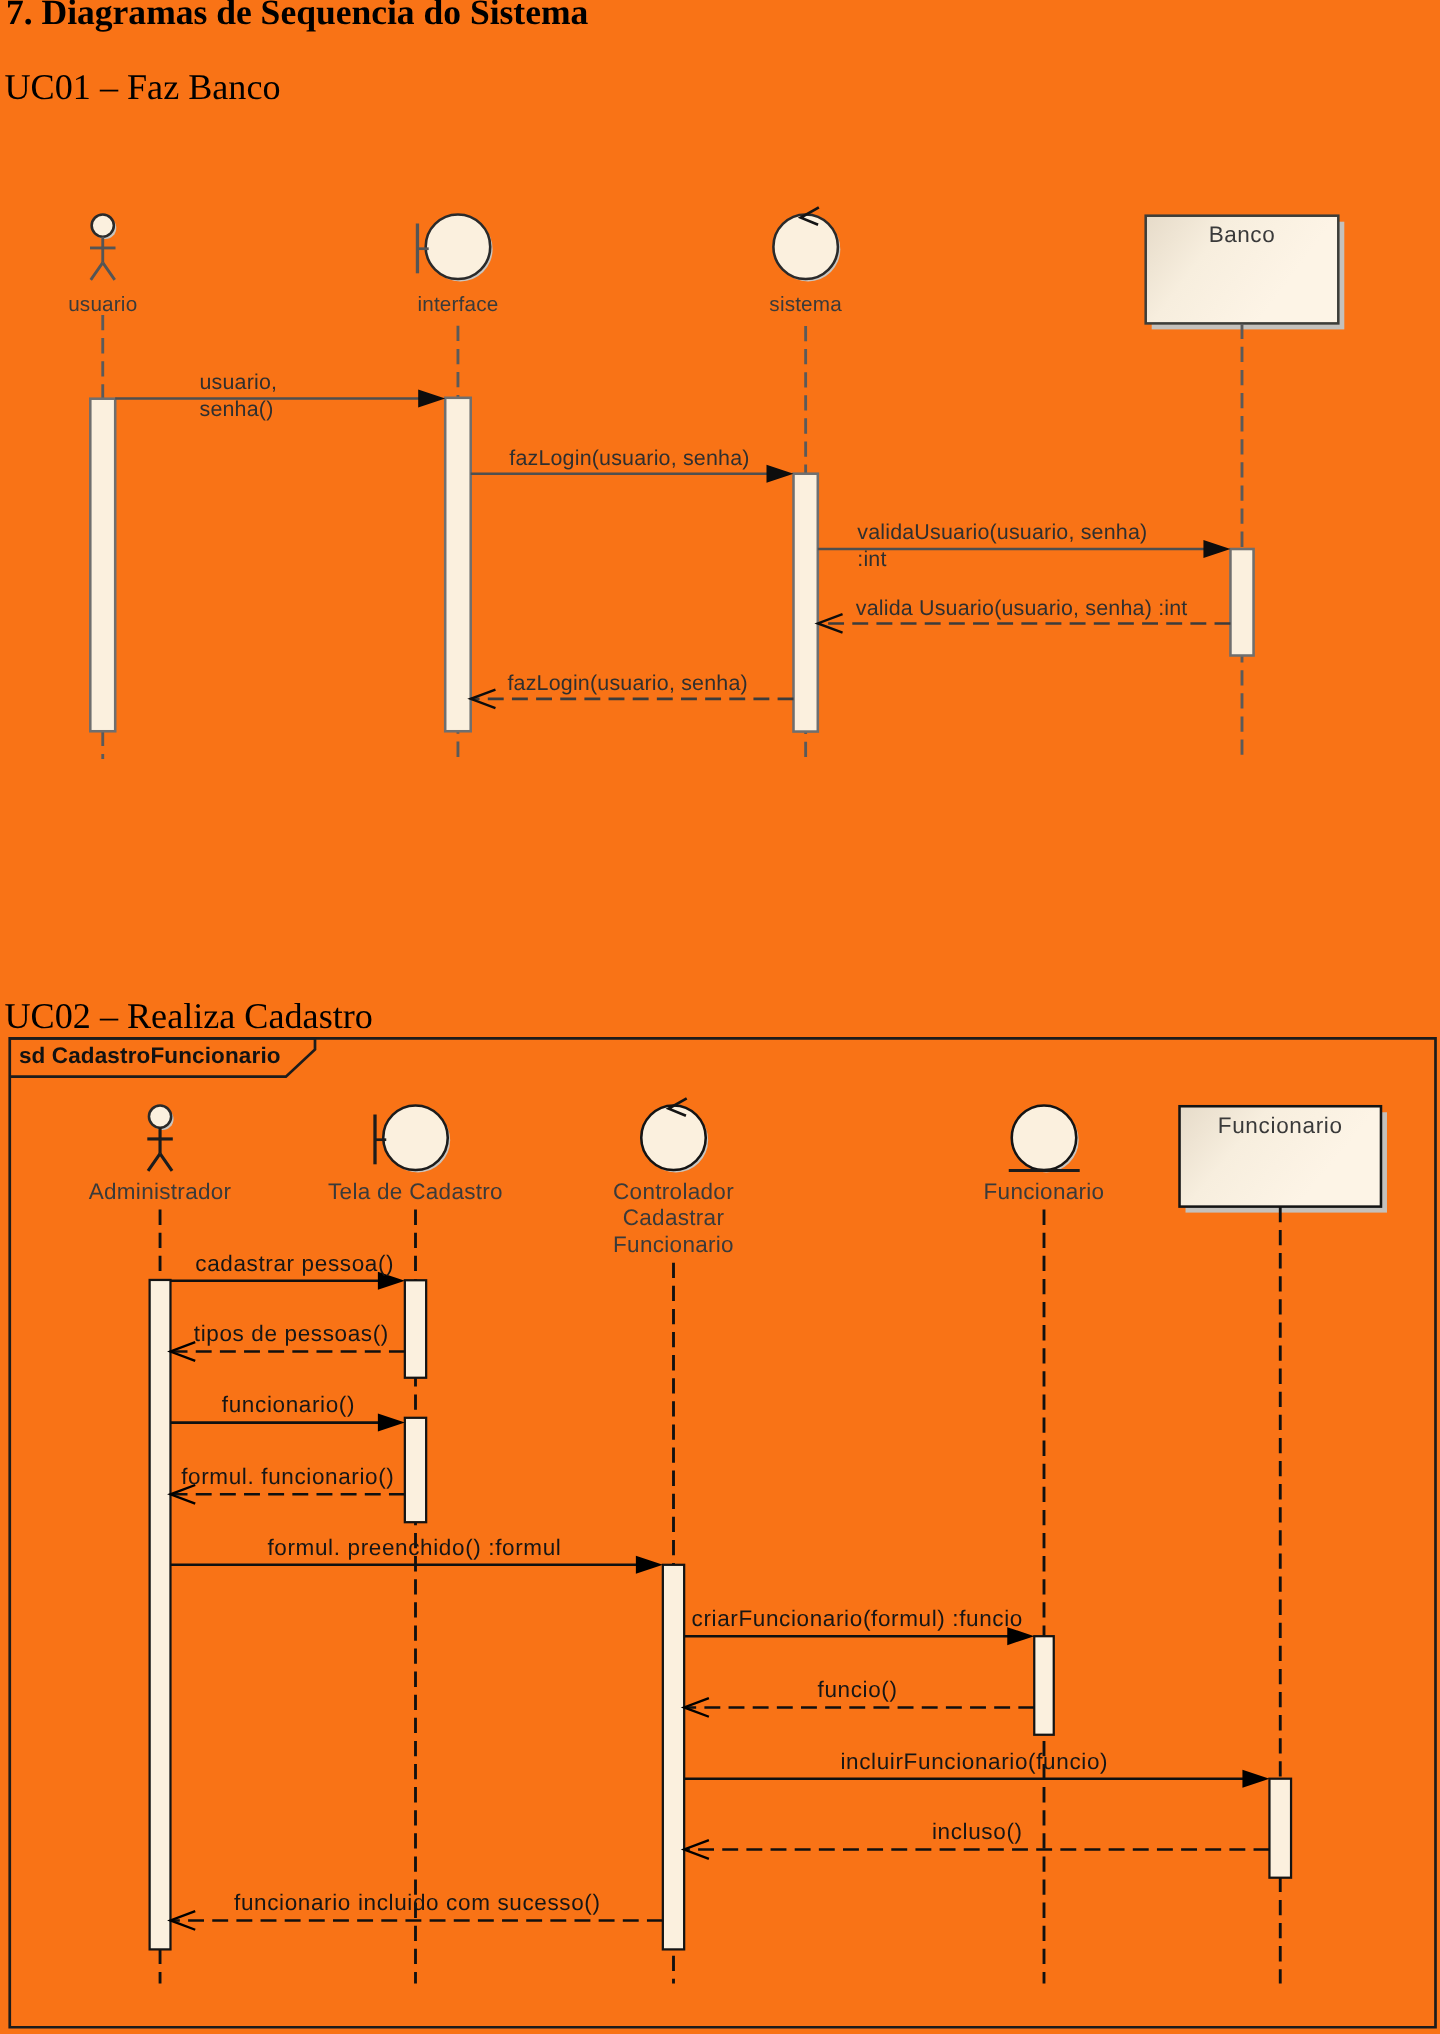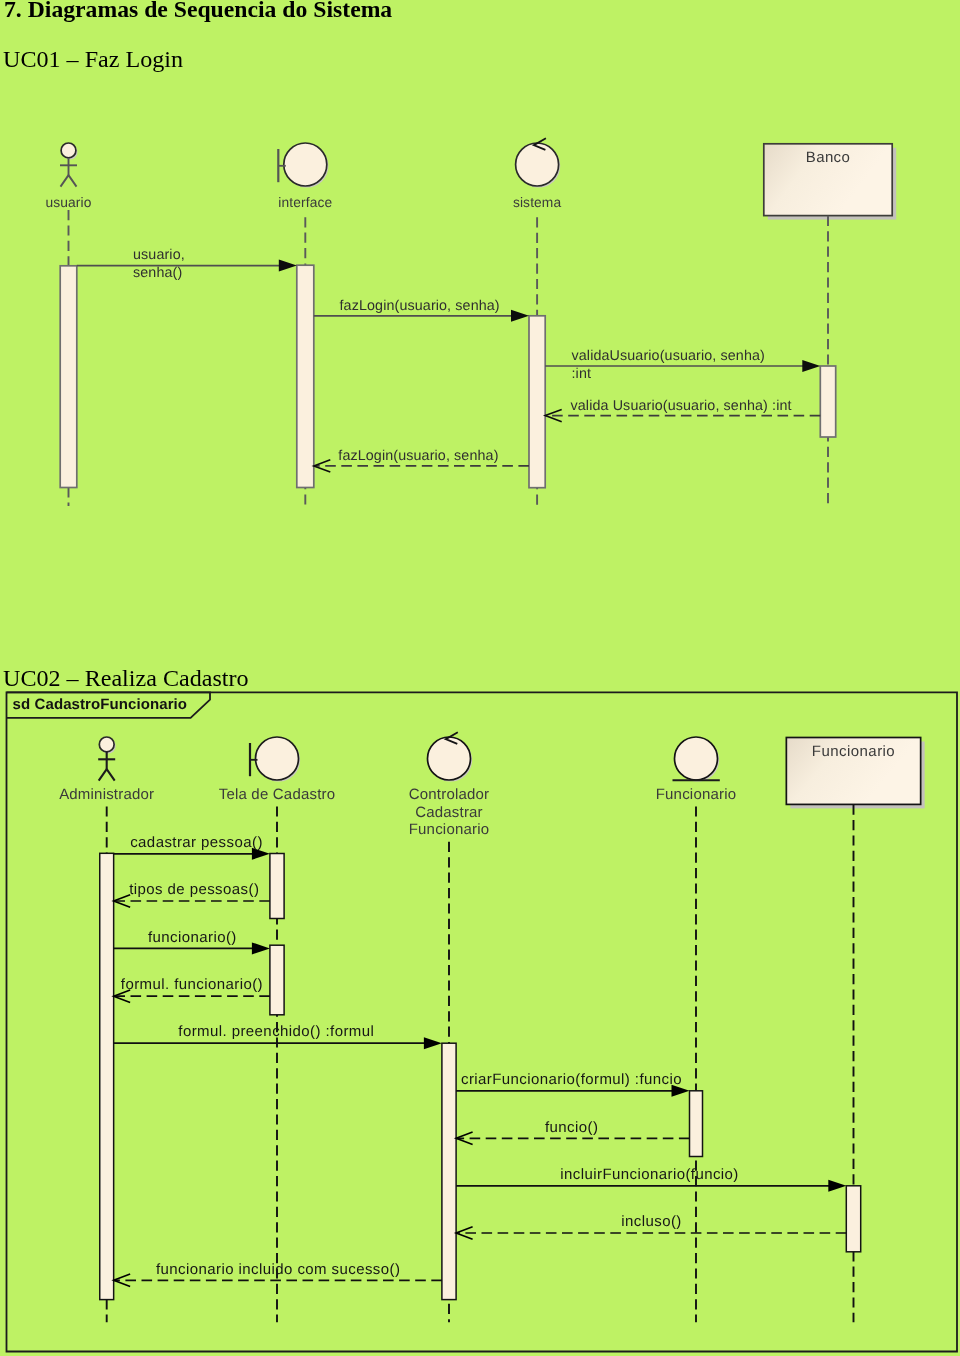--- a/index.html
+++ b/index.html
@@ -1,29 +1,29 @@
 <!DOCTYPE html>
 <html><head>
 <meta charset="utf-8">
 <style>
 html,body{margin:0;padding:0;background:#fff;}
 body{width:960px;height:1356px;font-family:"Liberation Serif",serif;-webkit-font-smoothing:antialiased;}
-.page{position:relative;width:960px;height:1356px;overflow:hidden;background:#bef264;}
+.page{position:relative;width:960px;height:1356px;overflow:hidden;background:#f97316;}
 .ttl{position:absolute;font-family:"Liberation Serif",serif;font-weight:bold;font-size:23.7px;color:#000;white-space:nowrap;line-height:1;}
 .sub{position:absolute;font-family:"Liberation Serif",serif;font-weight:normal;font-size:24.1px;color:#000;white-space:nowrap;line-height:1;}
 svg.diag{position:absolute;left:0;top:0;width:960px;height:1356px;pointer-events:none;}
 svg text{text-rendering:geometricPrecision;}
 *{-webkit-font-smoothing:antialiased;}
 </style>
 </head>
 <body>
 
 <div class="page">
 <div class="ttl" style="left:4px;top:-2px">7. Diagramas de Sequencia do Sistema</div>
-<div class="sub" style="left:3px;top:47.3px">UC01 – Faz Login</div>
+<div class="sub" style="left:3px;top:47.3px">UC01 – Faz Banco</div>
 <div class="sub" style="left:3px;top:666px">UC02 – Realiza Cadastro</div>
 <svg class="diag" viewBox="0 0 960 1356">
 <defs>
         <linearGradient id="entgrad" x1="0" y1="0" x2="0.85" y2="0.35">
           <stop offset="0%" stop-color="#e6dbc9"></stop>
           <stop offset="45%" stop-color="#f7eede"></stop>
           <stop offset="100%" stop-color="#fdf4e6"></stop>
         </linearGradient>
       </defs>
 <g>

